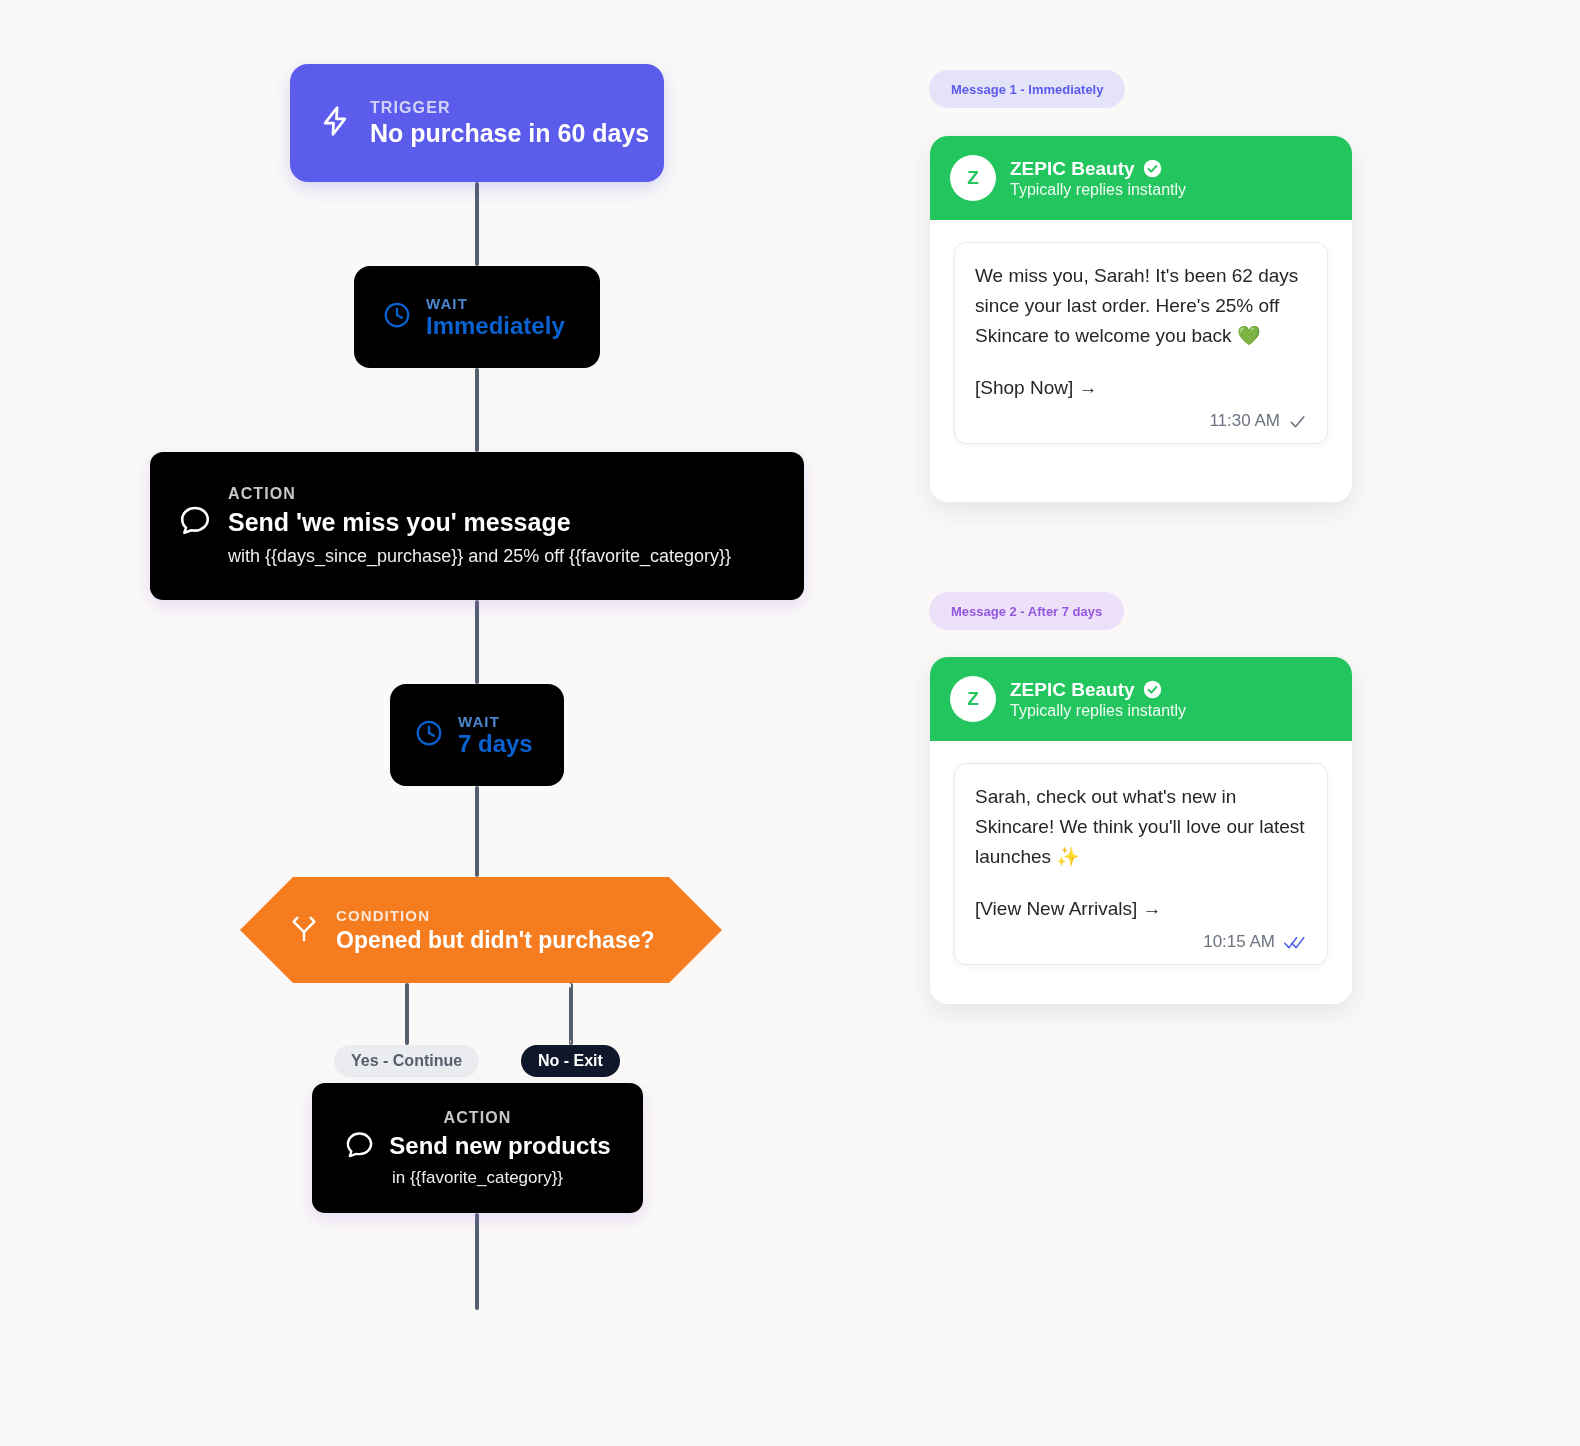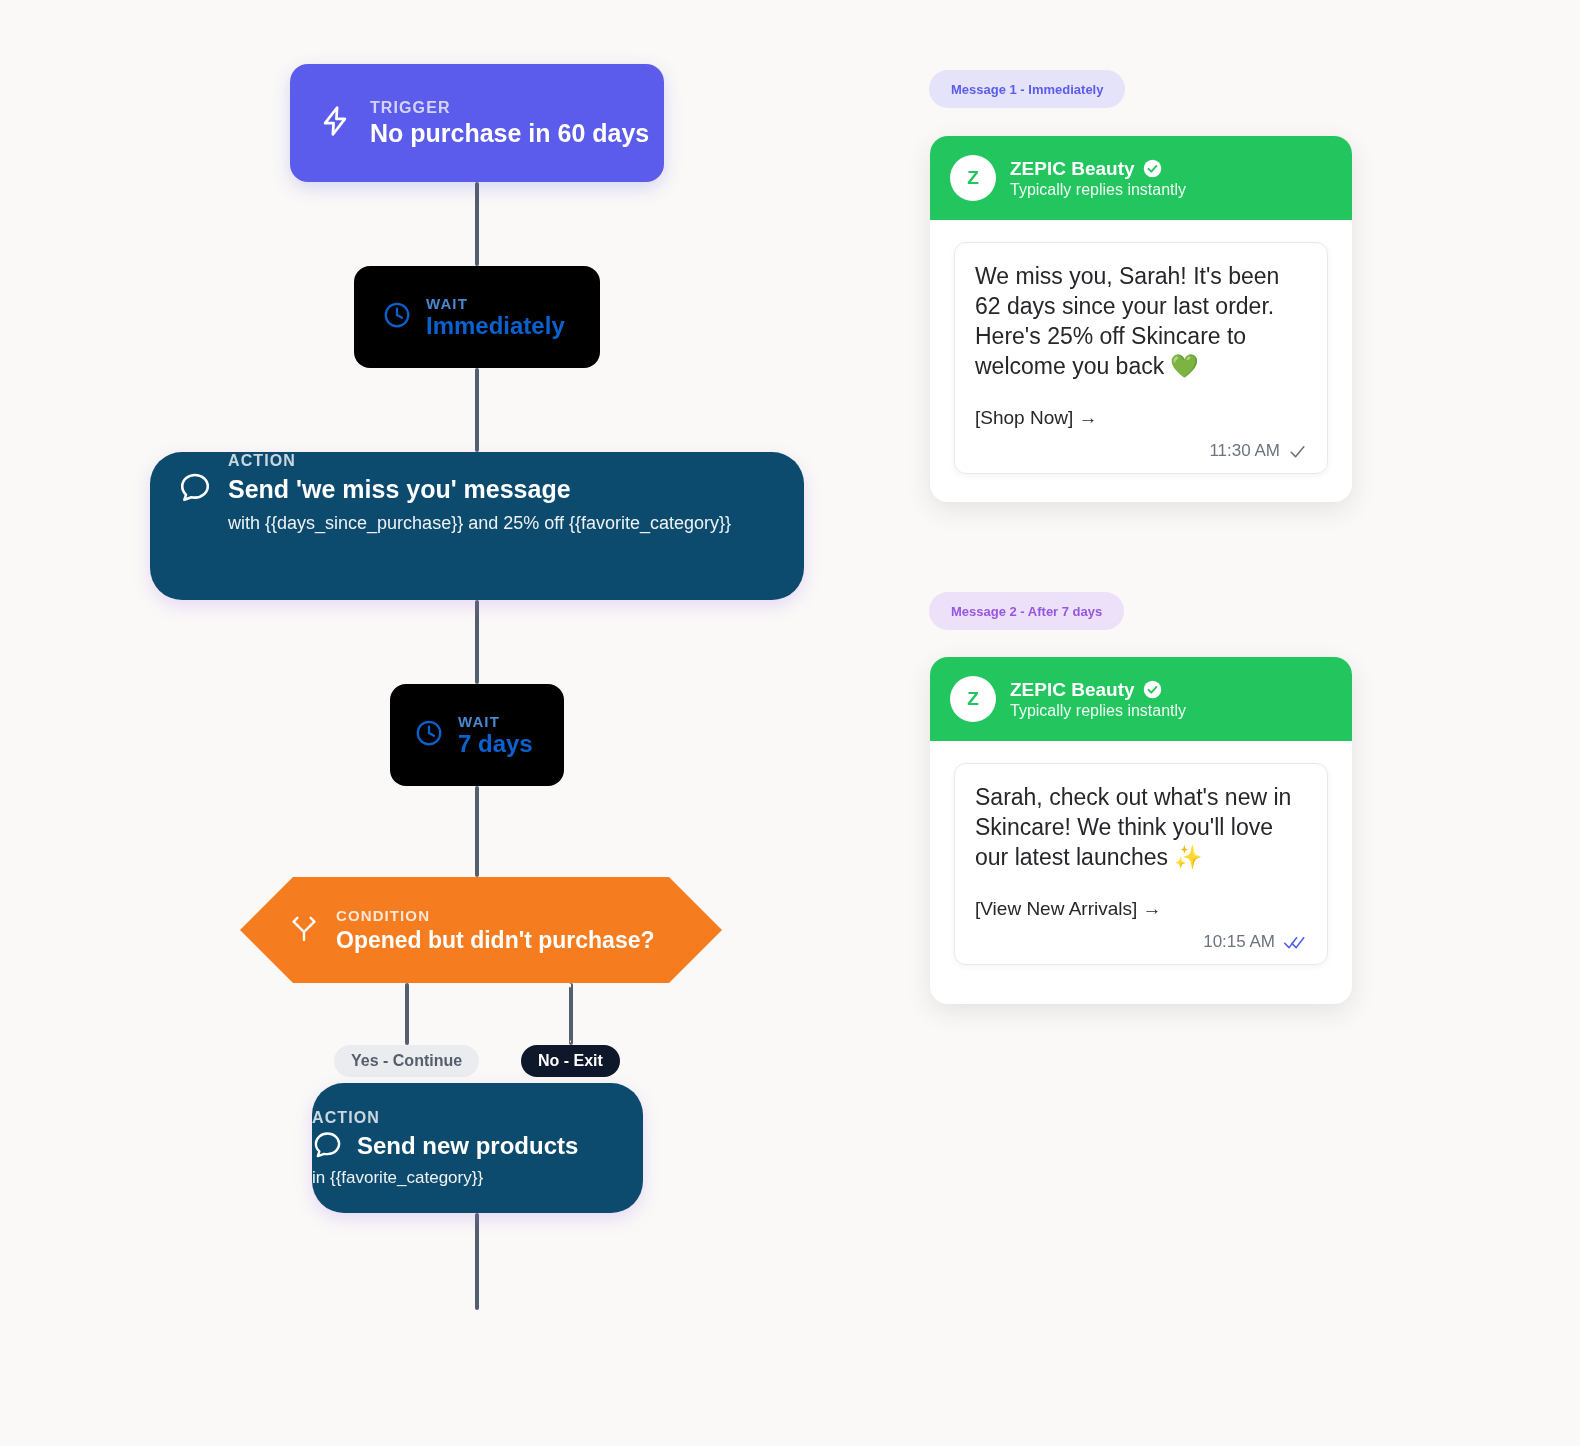--- a/index.html
+++ b/index.html
@@ -66,25 +66,25 @@
     gap: 14px;
   }
   .wait-node .node-kicker { color: #4b87cf; font-size: 15px; }
   .wait-node .node-title  { color: #0a62d0; font-size: 24px; }
   #wait-node-1 { left: 333px; top: 266px; width: 246px; height: 102px; padding-left: 28px; }
   #wait-node-2 { left: 369px; top: 684px; width: 174px; height: 102px; padding-left: 24px; }
 
   
   .action-node {
     position: absolute;
-    background: #0c4a6e;
-    border-radius: 32px;
+    background: #000000;
+    border-radius: 13px;
     box-shadow: 0 6px 18px rgba(164,108,240,0.22);
     display: flex;
-    align-items: flex-start;
+    align-items: center;
     gap: 16px;
   }
   .action-node .node-kicker { color: rgba(255,255,255,0.78); }
   .action-node .node-title  { color: #ffffff; }
   .node-sub {
     color: rgba(255,255,255,0.93);
     font-size: 18px;
     margin-top: 5px;
   }
   #action-node-1 { left: 129px; top: 452px; width: 654px; height: 148px; padding-left: 28px; }
@@ -200,21 +200,21 @@
   .chat-body { padding: 22px 24px 24px 24px; }
   .bubble {
     background: #ffffff;
     border: 1px solid #e8e8ec;
     border-radius: 12px;
     box-shadow: 0 2px 6px rgba(40,40,60,0.05);
     padding: 18px 20px 12px 20px;
   }
   .bubble-text {
     color: #26262b;
-    font-size: 23px;
+    font-size: 19px;
     line-height: 30px;
   }
   .bubble-cta {
     color: #26262b;
     font-size: 19px;
     margin-top: 26px;
   }
   .bubble-meta {
     display: flex;
     align-items: center;

